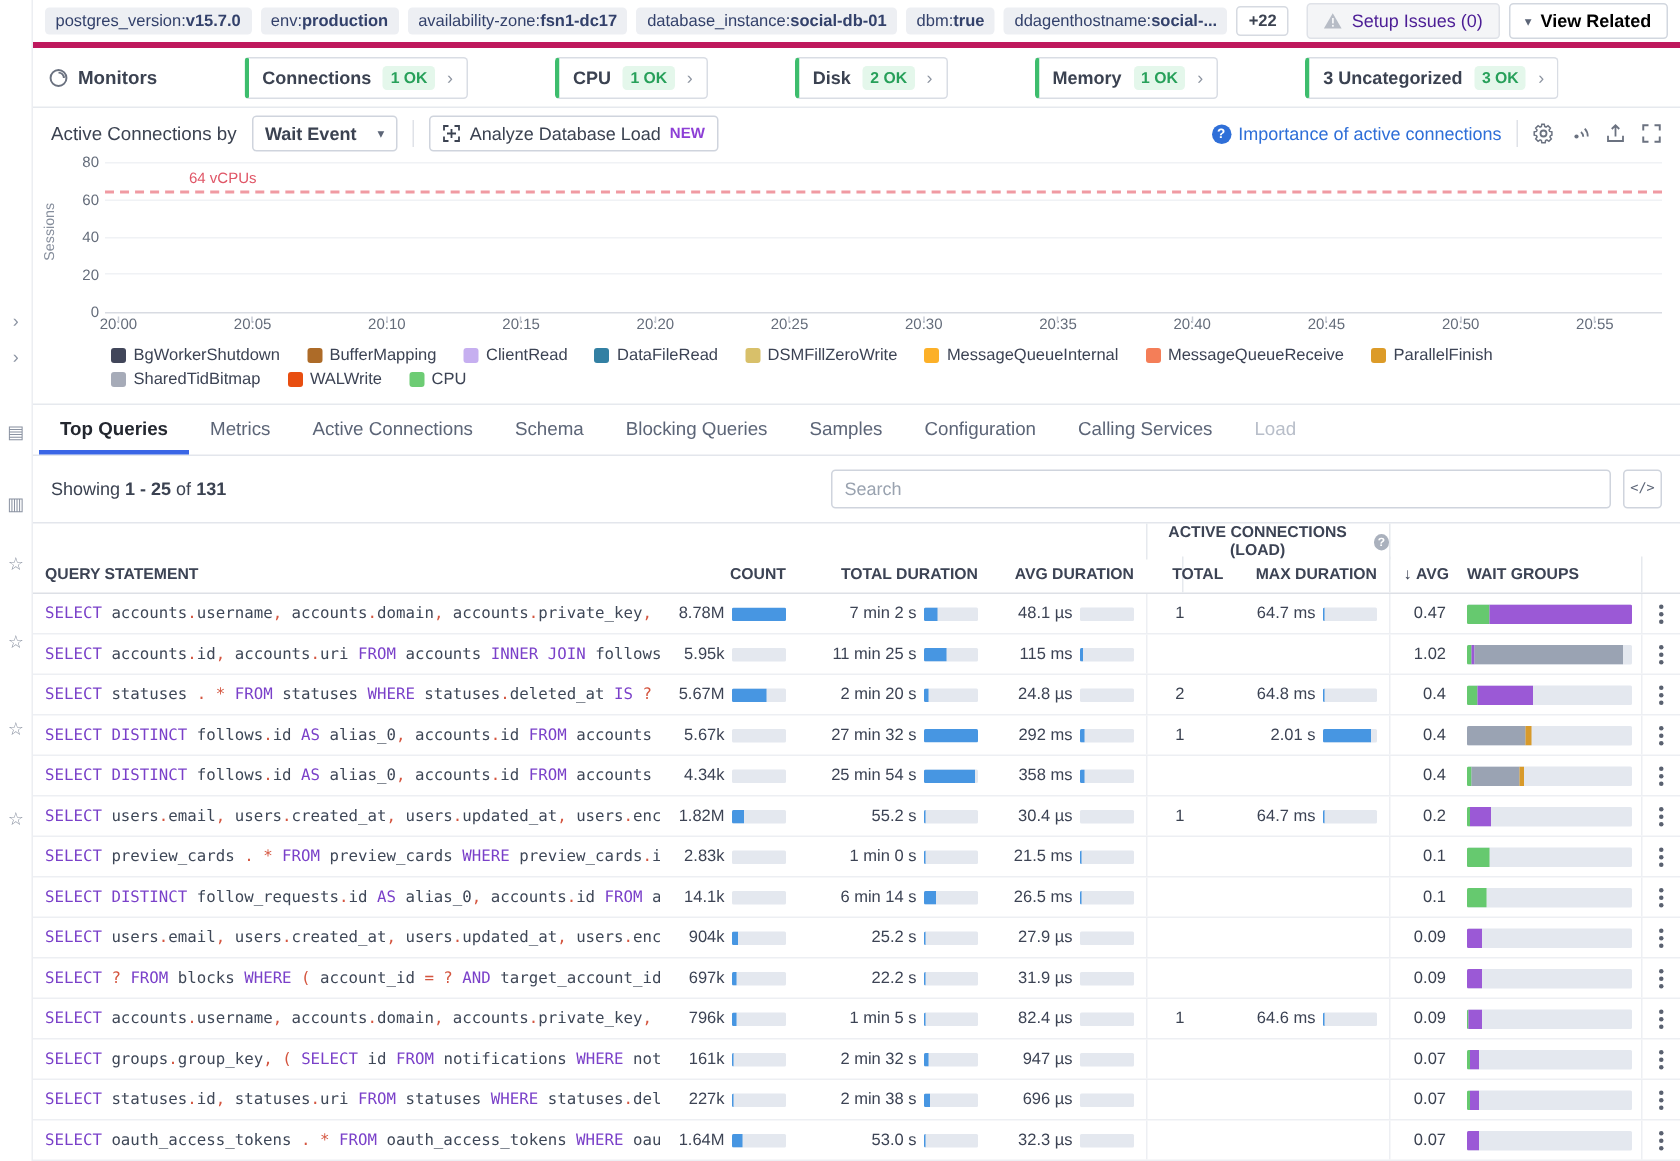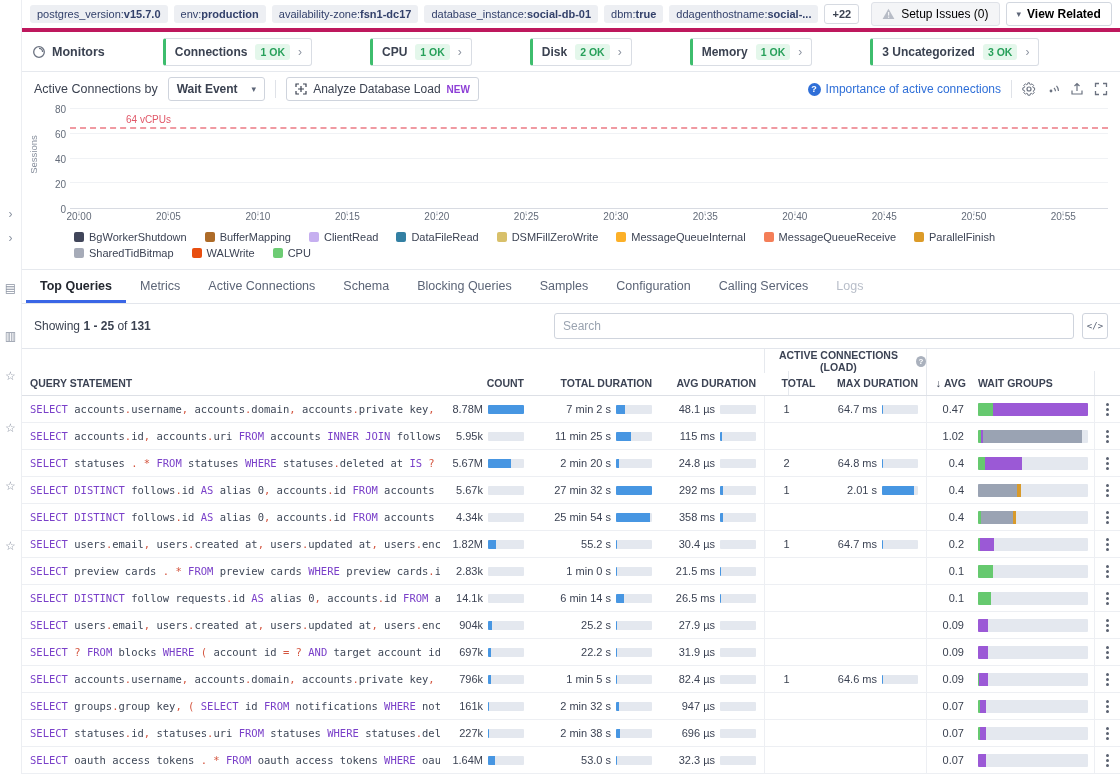--- a/index.html
+++ b/index.html
@@ -11,21 +11,21 @@
   .rail span { font-size:12px; line-height:1; cursor:pointer; }
   .main { flex:1; min-width:0; display:flex; flex-direction:column; }
 
   
   .topbar { height:33px; border-bottom:4px solid #be185d; display:flex; align-items:center; padding:0 10px 0 8px; gap:6px; }
   .tag { background:#edeff3; border-radius:3px; padding:3px 7px; font-size:11px; color:#33416b; white-space:nowrap; cursor:pointer;}
   .tag b { font-weight:bold; }
   .tag.more { background:#fff; border:1px solid #d6dae1; color:#3b4251; font-weight:bold;}
   .topbar .spacer { flex:1; }
   .btn { display:inline-flex; align-items:center; gap:6px; border:1px solid #d2d7df; border-radius:3px; background:#fff; font-size:12px; padding:4px 10px; cursor:pointer; white-space:nowrap;}
-  .btn.disabled { background:#f4f5f7; color:#000000; border-color:#dfe2e8; }
+  .btn.disabled { background:#f4f5f7; color:#4c1d95; border-color:#dfe2e8; }
   .caret { font-size:9px; color:#5c6577; }
 
   
   .monrow { height:40px; border-bottom:1px solid #e6e9ee; display:flex; align-items:center; gap:10px; padding:0 10px; }
   .monlabel { display:flex; align-items:center; gap:6px; font-size:12.5px; font-weight:bold; color:#3b4251; }
   .moncard { display:flex; align-items:center; gap:8px; border:1px solid #d9dde4; border-left:3px solid #3dbd6d; border-radius:3px; background:#fff; padding:5px 9px; cursor:pointer;margin-left:48px;}
   .moncard .name { font-size:12px; font-weight:bold; }
   .okbadge { background:#e4f7eb; color:#27a05a; font-size:10.5px; font-weight:bold; border-radius:3px; padding:2px 5px; }
   .moncard .chev { color:#8d94a1; font-size:12px; }
 
@@ -626,21 +626,21 @@
 
     <div class="tabs" id="tabs">
         <div class="tab active">Top Queries</div>
         <div class="tab">Metrics</div>
         <div class="tab">Active Connections</div>
         <div class="tab">Schema</div>
         <div class="tab">Blocking Queries</div>
         <div class="tab">Samples</div>
         <div class="tab">Configuration</div>
         <div class="tab">Calling Services</div>
-        <div class="tab disabled">Logs</div>
+        <div class="tab disabled">Load</div>
       </div>
 
     <div class="toolbar">
       <span class="showing">
         <span>Showing</span> <b>1 - 25</b> <span>of</span> <b>131</b>
       </span>
       <span class="spacer"></span>
       <input class="search" type="text" placeholder="Search" style="">
       <button class="codebtn">&lt;/&gt;</button>
     </div>

